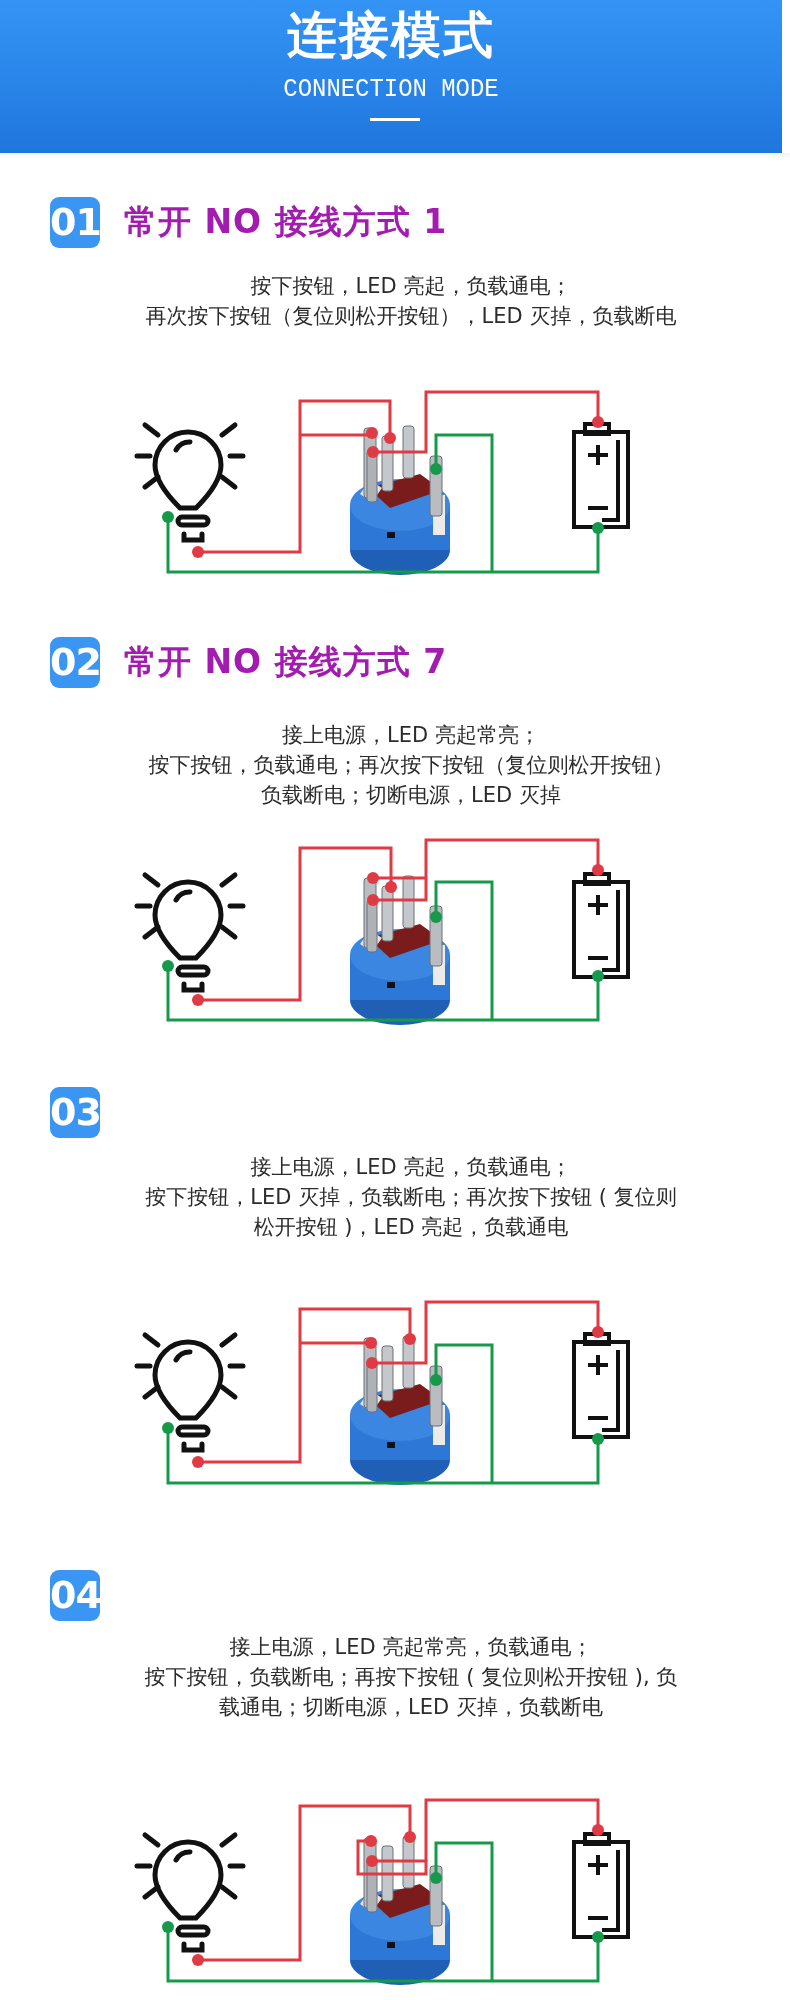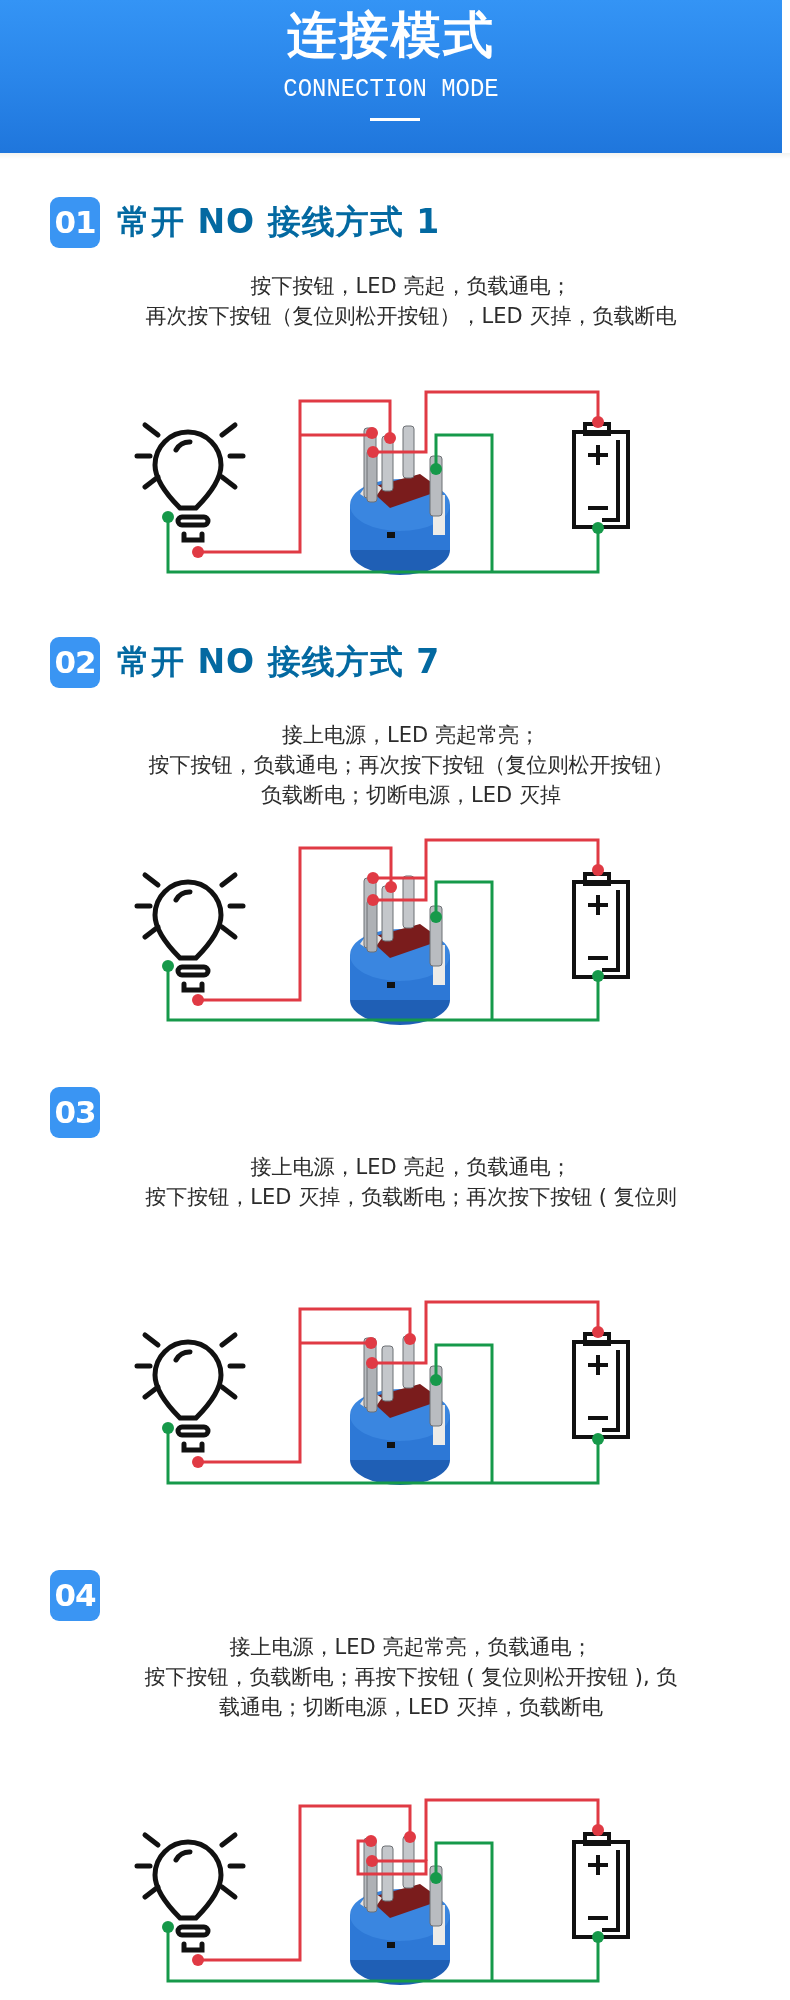--- a/index.html
+++ b/index.html
@@ -29,25 +29,25 @@
   .header-shadow {
     position: absolute; left: 0; top: 153px; width: 790px; height: 6px;
     background: linear-gradient(180deg, #f3f3f0, #ffffff);
   }
 
   .section { position: absolute; left: 0; width: 790px; }
   .sec-head { position: absolute; left: 50px; top: 0; height: 51px; display: flex; align-items: center; }
   .badge {
     width: 50px; height: 51px; border-radius: 9px; background: #3a95f3;
     color: #fff; font-family: "DejaVu Sans", sans-serif; font-weight: bold;
-    font-size: 31px; line-height: 51px; text-align: center; letter-spacing: -1px;
+    font-size: 38px; line-height: 51px; text-align: center; letter-spacing: -1px;
   }
   .sec-title {
-    margin-left: 17px; font-family: "DejaVu Sans", sans-serif; font-weight: bold;
-    font-size: 33px; color: #0369a1; letter-spacing: 1px; white-space: nowrap;
+    margin-left: 24px; font-family: "DejaVu Sans", sans-serif; font-weight: bold;
+    font-size: 33px; color: #a21caf; letter-spacing: 1px; white-space: nowrap;
   }
   .sec-desc { position: absolute; left: 111px; width: 600px; text-align: center; }
   .desc-line {
     font-family: "DejaVu Sans", sans-serif; font-size: 21px; color: #2b2b2b;
     line-height: 30px; white-space: nowrap; letter-spacing: 0px;
   }
   .diagram { position: absolute; left: 120px; width: 520px; height: 225px; }
   .diagram svg { width: 520px; height: 225px; display: block; }
 </style>
 </head>
@@ -207,20 +207,21 @@
   </div>
 </div>
 
 <div class="section" style="top:1087px;">
   <div class="sec-head">
     <div class="badge">03</div>
   </div>
   <div class="sec-desc" style="top:65px;">
     <div class="desc-line">接上电源，LED 亮起，负载通电；</div>
     <div class="desc-line">按下按钮，LED 灭掉，负载断电；再次按下按钮 ( 复位则</div>
+    <div class="desc-line">松开按钮 )，LED 亮起，负载通电</div>
   </div>
   <div class="diagram" style="top:193px;">
     <svg viewBox="0 0 520 225" xmlns="http://www.w3.org/2000/svg">
       <g>
         <ellipse cx="280" cy="180" rx="50" ry="25" fill="#1f5fb5"></ellipse>
         <rect x="230" y="135" width="100" height="45" fill="#2d78d6"></rect>
         <ellipse cx="280" cy="135" rx="50" ry="26" fill="#3a86e0"></ellipse>
         <path d="M248 118 L300 104 L322 120 L270 138 Z" fill="#7a1c1c"></path>
         <path d="M240 124 L250 110 L262 118 L252 132 Z" fill="#e9e4e0"></path>
         <rect x="313" y="125" width="12" height="40" fill="#ecebe8"></rect>

